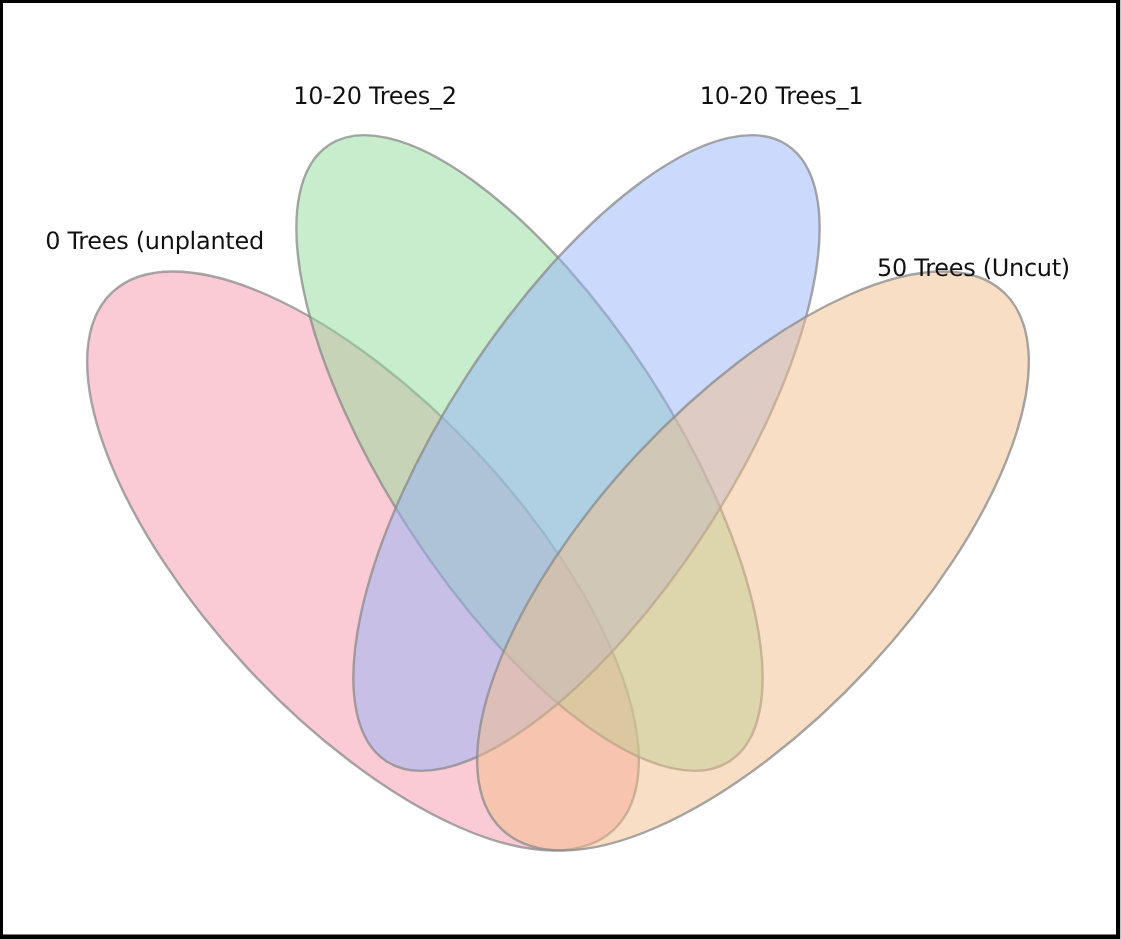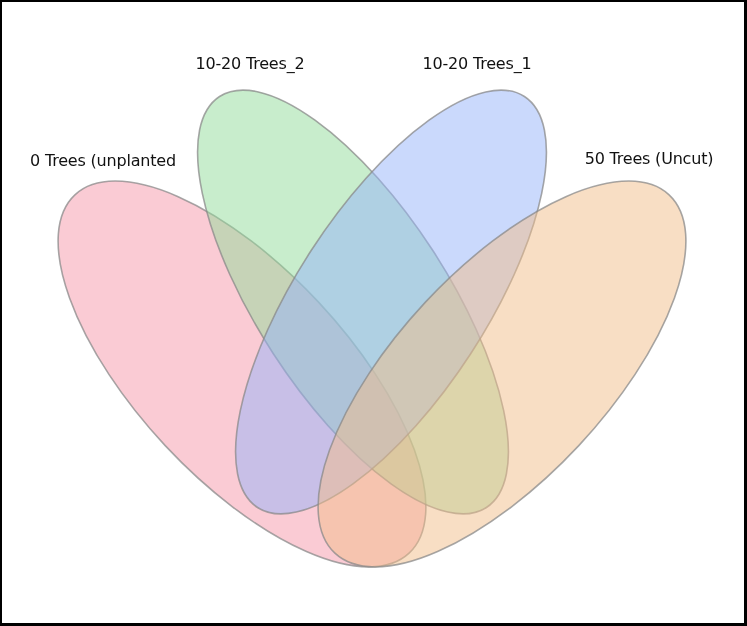--- a/index.html
+++ b/index.html
@@ -37,16 +37,16 @@
       <ellipse cx="500" cy="372" rx="245" ry="105" transform="rotate(-47 500 372)" fill="#f2bd8a" fill-opacity="0.5" stroke="#8a8a8a"></ellipse>
     </g>
   </svg>
 
   <div class="label" style="left:14px; top:148px; width:174px;">
     <div>0 Trees (unplanted</div>
   </div>
 
   <div class="label" style="left:185px; top:51px; width:126px;">10-20 Trees_2</div>
 
-  <div class="label" style="left:412px; top:51px; width:126px;">10-20 Trees_1</div>
+  <div class="label" style="left:456px; top:51px; width:126px;">10-20 Trees_1</div>
 
-  <div class="label" style="left:572px; top:146px; width:150px;">50 Trees (Uncut)</div>
+  <div class="label" style="left:572px; top:166px; width:150px;">50 Trees (Uncut)</div>
 </div>
 
 </body></html>

